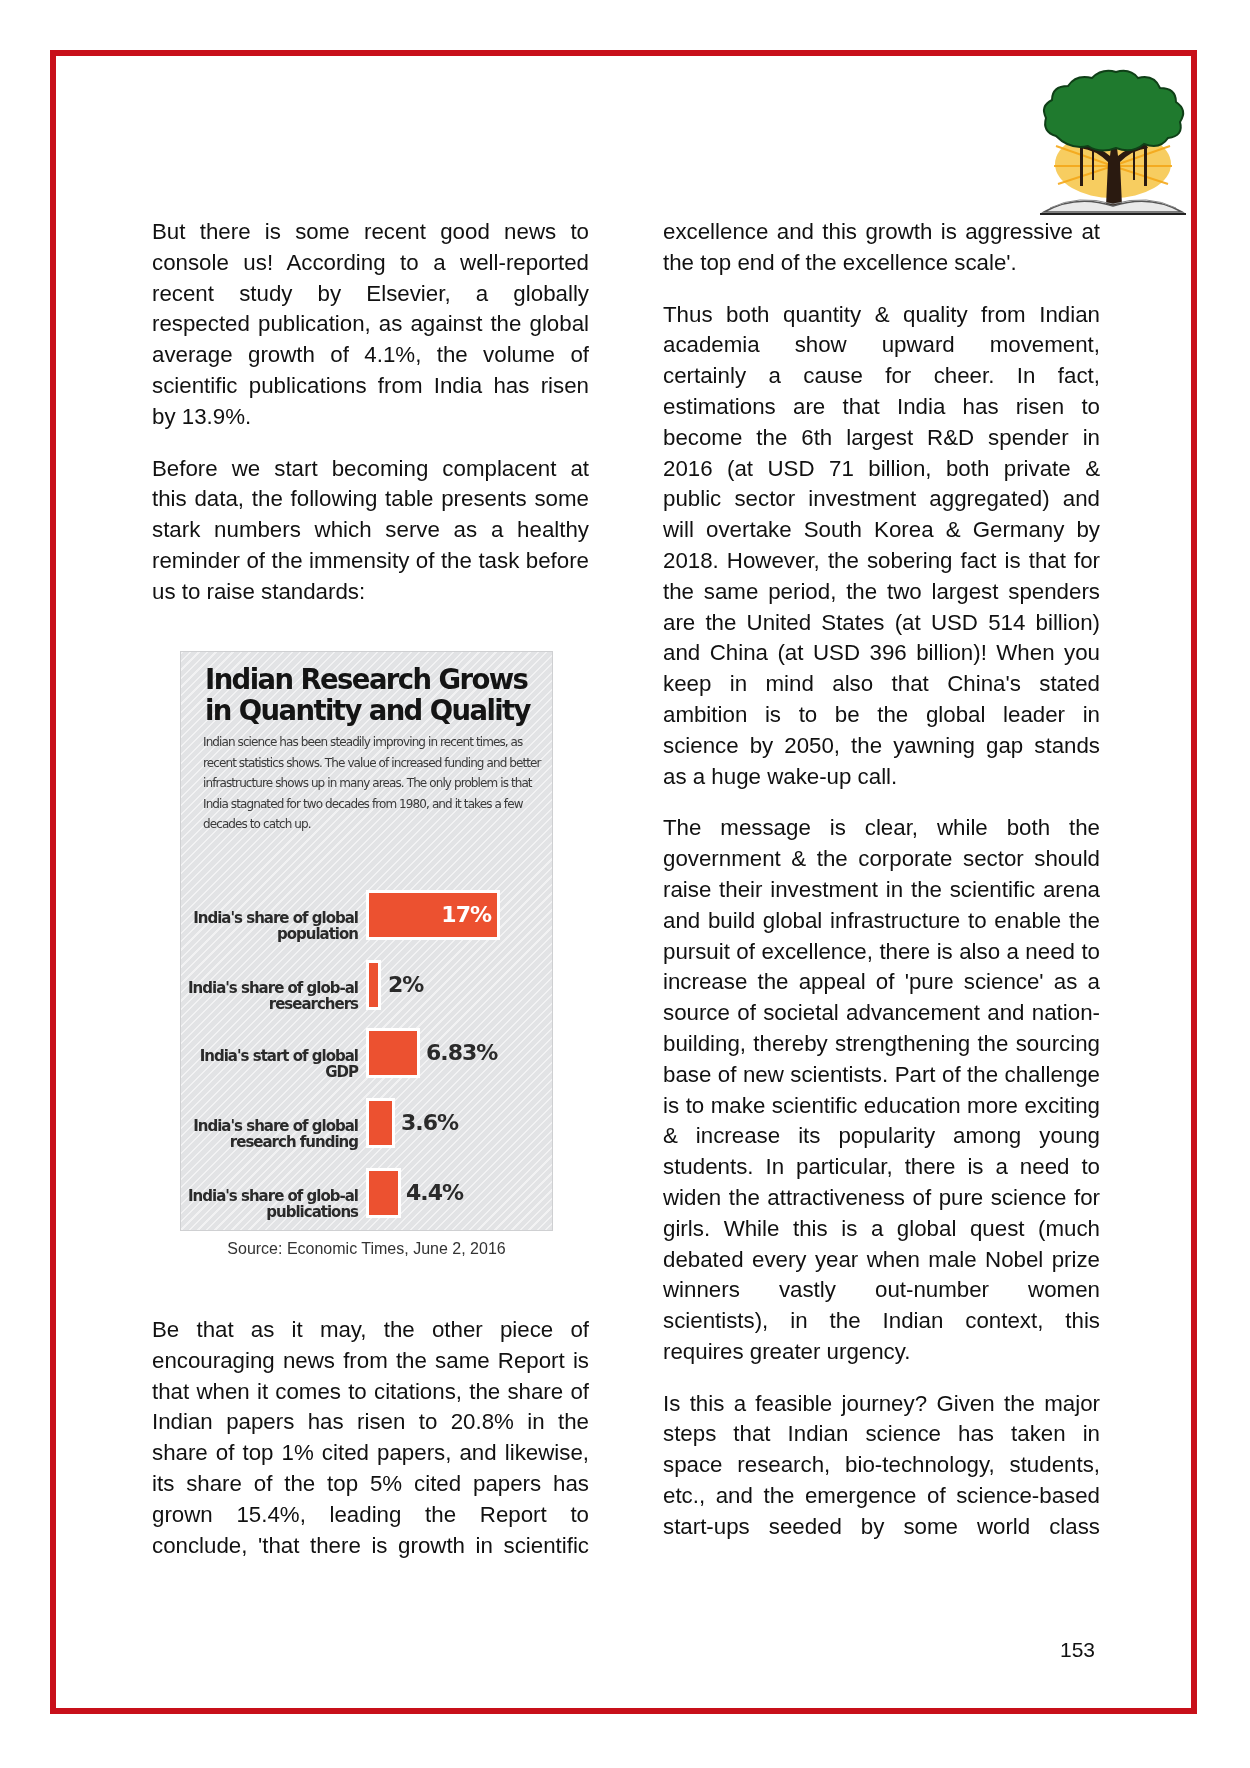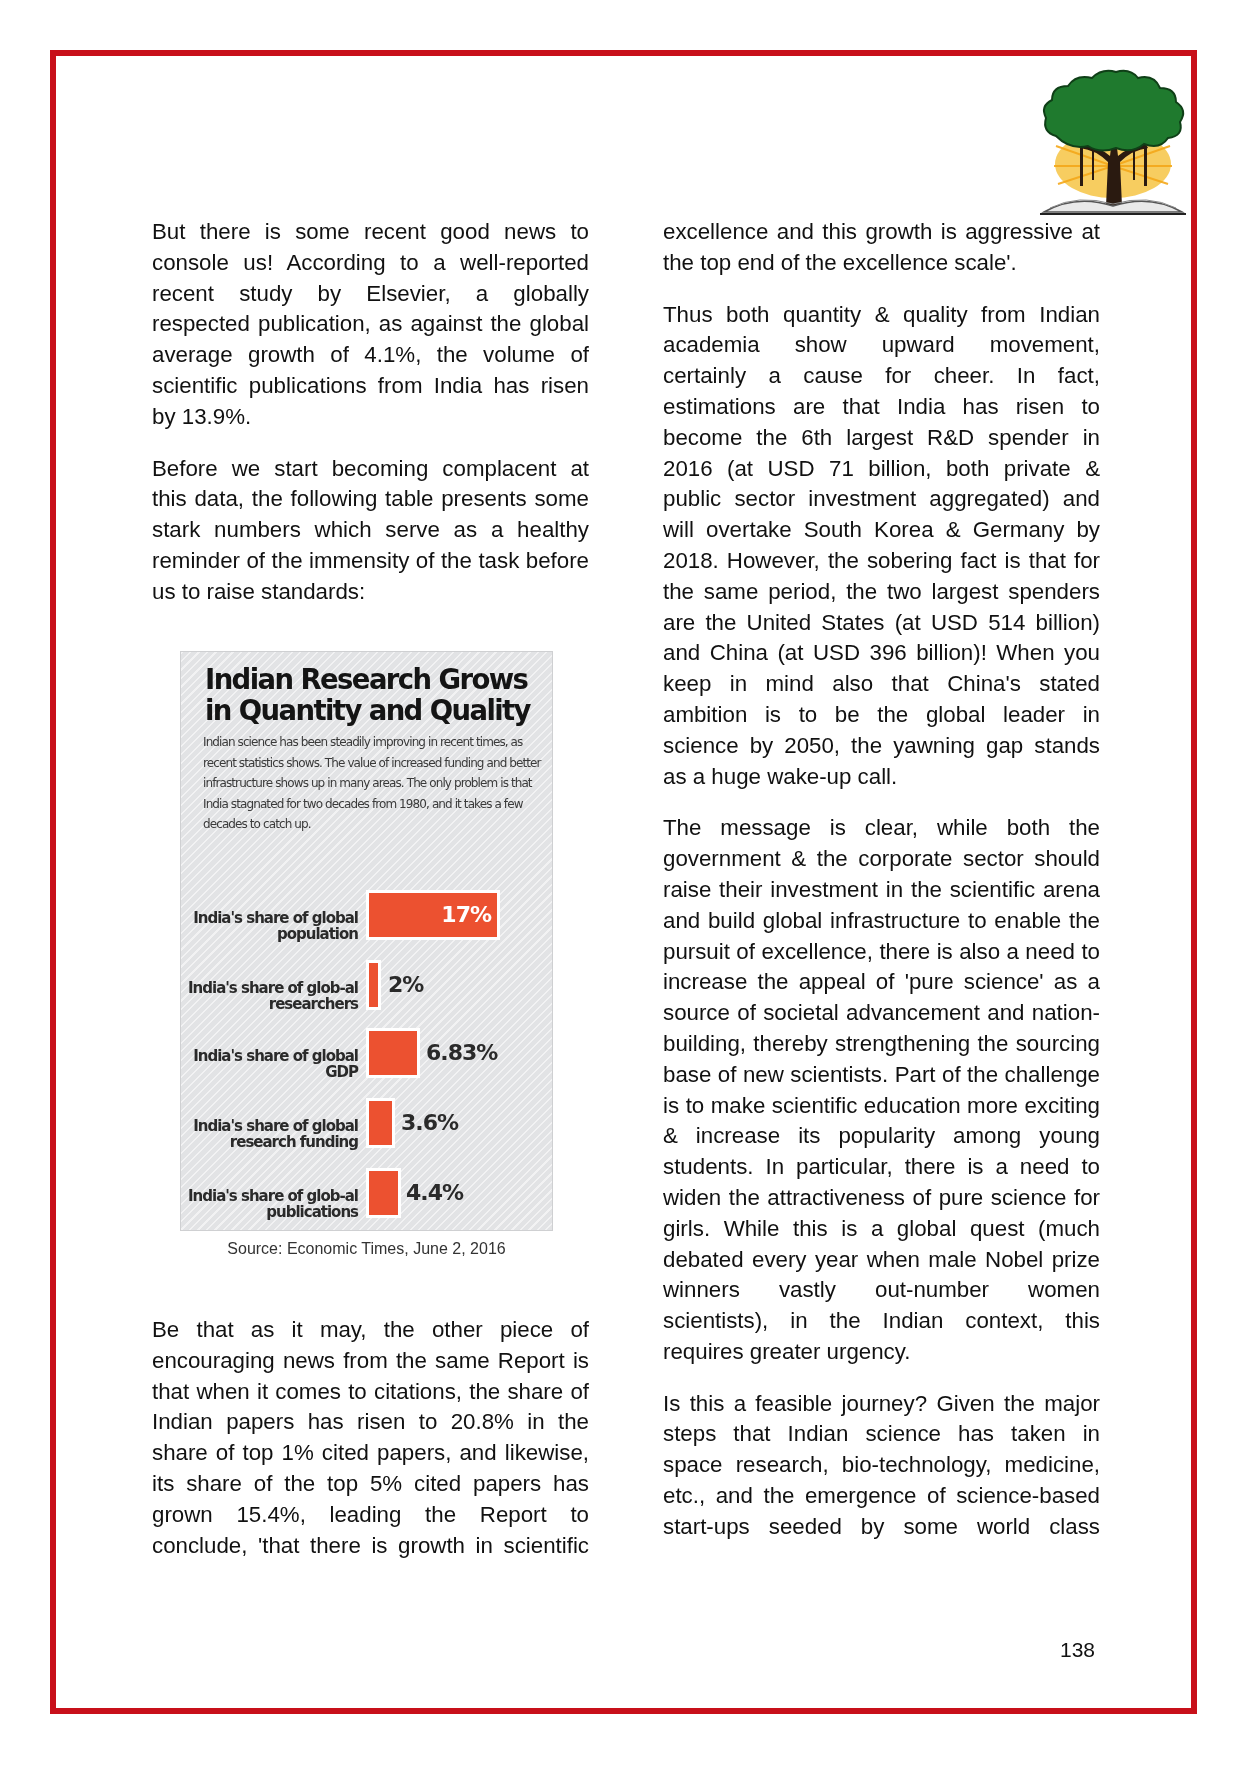--- a/index.html
+++ b/index.html
@@ -90,21 +90,21 @@
     </div>
   </div>
 
   <div class="bar-row" style="top:308px;">
     <div class="bar-label">India's share of glob-al researchers</div>
     <div class="bar" style="width:15px;"></div>
     <span class="bar-value" style="left:207px;">2%</span>
   </div>
 
   <div class="bar-row" style="top:376px;">
-    <div class="bar-label">India's share of global GDP</div>
+    <div class="bar-label">India's start of global GDP</div>
     <div class="bar" style="width:54px;"></div>
     <span class="bar-value" style="left:245px;">6.83%</span>
   </div>
 
   <div class="bar-row" style="top:446px;">
     <div class="bar-label">India's share of global research funding</div>
     <div class="bar" style="width:29px;"></div>
     <span class="bar-value" style="left:220px;">3.6%</span>
   </div>
 
@@ -118,16 +118,16 @@
 <div class="fig-caption">Source: Economic Times, June 2, 2016</div>
 
 <div class="col col-left" style="top:1312px;">
   <p class="para last-justified">Be that as it may, the other piece of encouraging news from the same Report is that when it comes to citations, the share of Indian papers has risen to 20.8% in the share of top 1% cited papers, and likewise, its share of the top 5% cited papers has grown 15.4%, leading the Report to conclude, 'that there is growth in scientific</p>
 </div>
 
 <div class="col col-right">
   <p class="para">excellence and this growth is aggressive at the top end of the excellence scale'.</p>
   <p class="para">Thus both quantity &amp; quality from Indian academia show upward movement, certainly a cause for cheer. In fact, estimations are that India has risen to become the 6th largest R&amp;D spender in 2016 (at USD 71 billion, both private &amp; public sector investment aggregated) and will overtake South Korea &amp; Germany by 2018. However, the sobering fact is that for the same period, the two largest spenders are the United States (at USD 514 billion) and China (at USD 396 billion)! When you keep in mind also that China's stated ambition is to be the global leader in science by 2050, the yawning gap stands as a huge wake-up call.</p>
   <p class="para">The message is clear, while both the government &amp; the corporate sector should raise their investment in the scientific arena and build global infrastructure to enable the pursuit of excellence, there is also a need to increase the appeal of 'pure science' as a source of societal advancement and nation-building, thereby strengthening the sourcing base of new scientists. Part of the challenge is to make scientific education more exciting &amp; increase its popularity among young students. In particular, there is a need to widen the attractiveness of pure science for girls. While this is a global quest (much debated every year when male Nobel prize winners vastly out-number women scientists), in the Indian context, this requires greater urgency.</p>
-  <p class="para last-justified">Is this a feasible journey? Given the major steps that Indian science has taken in space research, bio-technology, medicine, etc., and the emergence of science-based start-ups seeded by some world class</p>
+  <p class="para last-justified">Is this a feasible journey? Given the major steps that Indian science has taken in space research, bio-technology, students, etc., and the emergence of science-based start-ups seeded by some world class</p>
 </div>
 
-<div class="page-number">138</div>
+<div class="page-number">153</div>
 
 </body></html>

